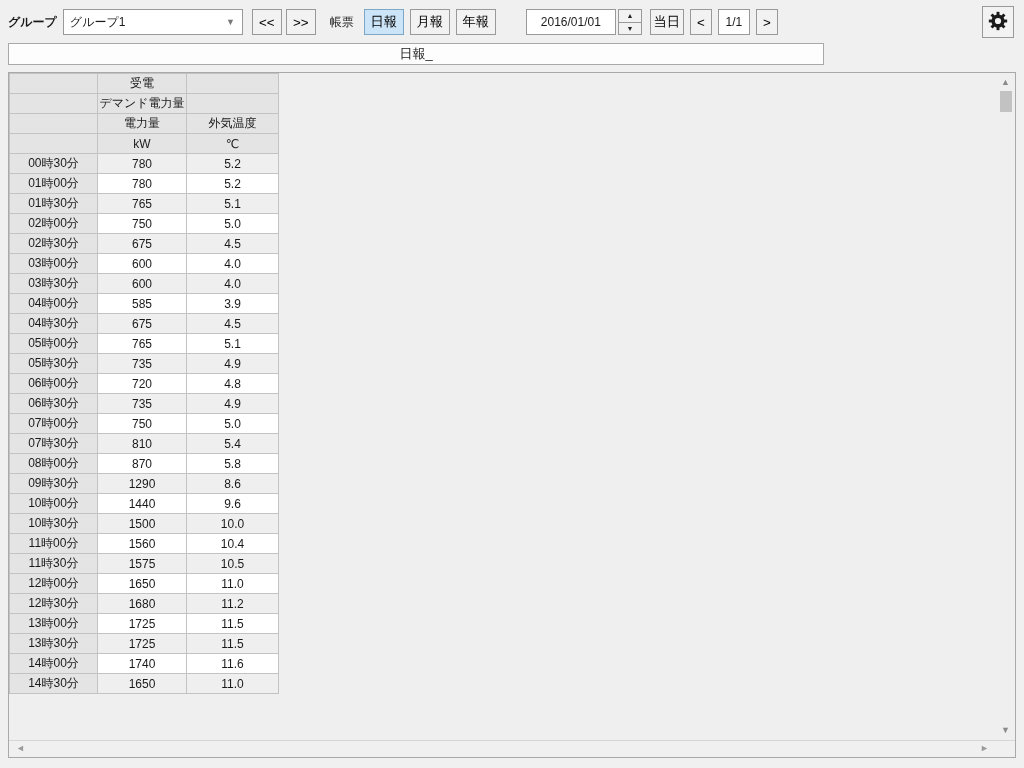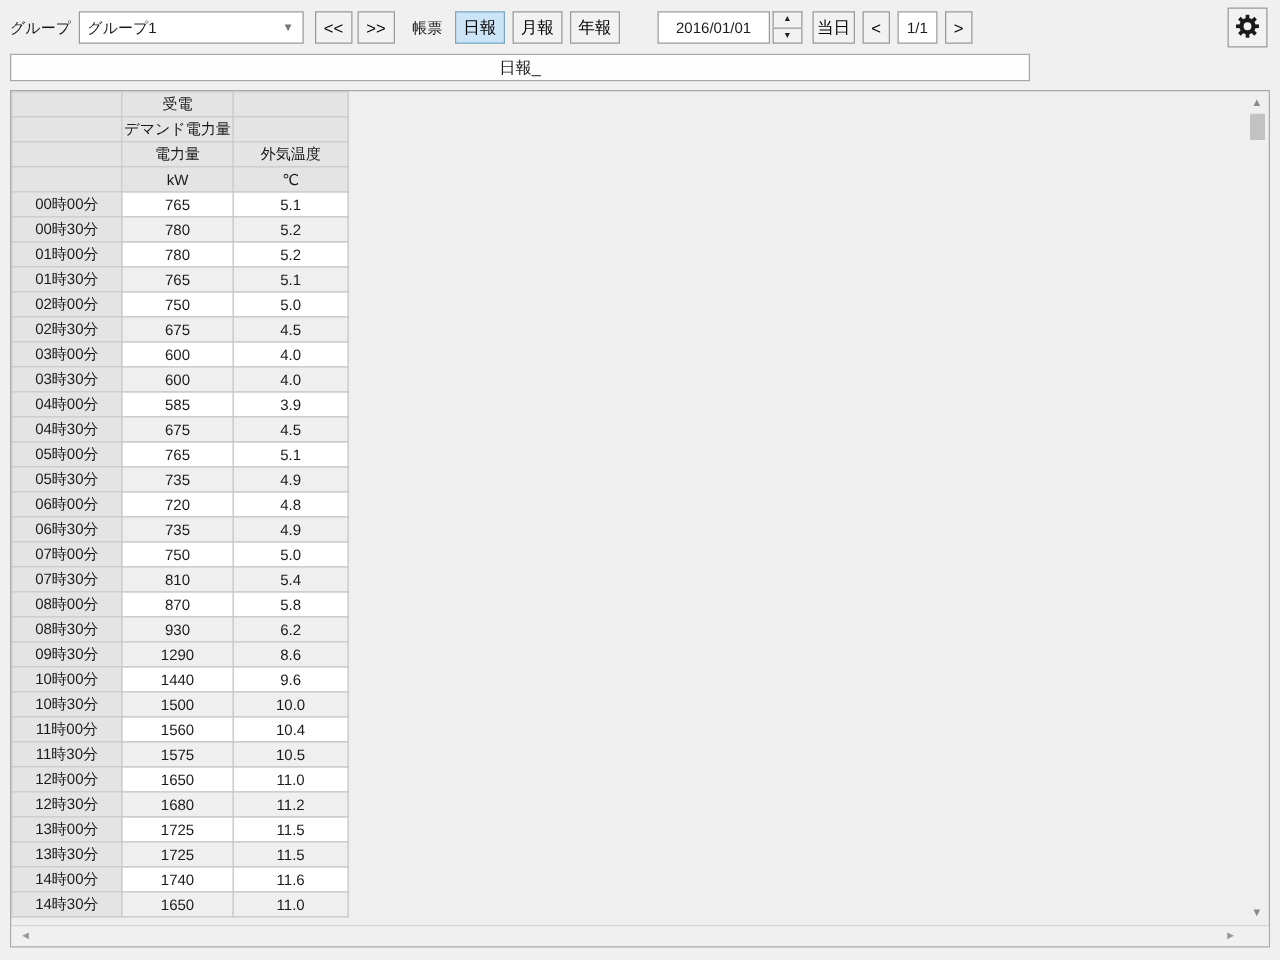--- a/index.html
+++ b/index.html
@@ -10,21 +10,21 @@
     font-size:12px;color:#1a1a1a;
     position:relative;
     -webkit-font-smoothing:antialiased;
   }
   
   .toolbar{
     position:absolute;top:0;left:0;width:1024px;height:44px;
     display:flex;align-items:center;box-sizing:border-box;padding-left:8px;
     background:#f0f0f0;
   }
-  .tb-label{margin-right:6px;white-space:nowrap;}
+  .tb-label{margin-right:6px;white-space:nowrap;font-weight:bold;}
   .combobox{
     width:172px;height:24px;background:#ffffff;border:1px solid #999999;
     display:flex;align-items:center;box-sizing:content-box;position:relative;
     padding-left:6px;cursor:default;
   }
   .combobox .combo-arrow{
     position:absolute;right:7px;top:0;height:100%;display:flex;align-items:center;
     color:#777777;font-size:9px;
   }
   .btn{
@@ -181,25 +181,20 @@
           <td class="hd"></td>
           <td class="hd">電力量</td>
           <td class="hd">外気温度</td>
         </tr>
         <tr>
           <td class="hd"></td>
           <td class="hd">kW</td>
           <td class="hd">℃</td>
         </tr>
         <tr>
-          <td class="time">00時00分</td>
-          <td class="even">765</td>
-          <td class="even">5.1</td>
-        </tr>
-        <tr>
           <td class="time">00時30分</td>
           <td class="odd">780</td>
           <td class="odd">5.2</td>
         </tr>
         <tr>
           <td class="time">01時00分</td>
           <td class="even">780</td>
           <td class="even">5.2</td>
         </tr>
         <tr>
@@ -266,25 +261,20 @@
           <td class="time">07時30分</td>
           <td class="odd">810</td>
           <td class="odd">5.4</td>
         </tr>
         <tr>
           <td class="time">08時00分</td>
           <td class="even">870</td>
           <td class="even">5.8</td>
         </tr>
         <tr>
-          <td class="time">08時30分</td>
-          <td class="odd">930</td>
-          <td class="odd">6.2</td>
-        </tr>
-        <tr>
           <td class="time">09時30分</td>
           <td class="odd">1290</td>
           <td class="odd">8.6</td>
         </tr>
         <tr>
           <td class="time">10時00分</td>
           <td class="even">1440</td>
           <td class="even">9.6</td>
         </tr>
         <tr>

